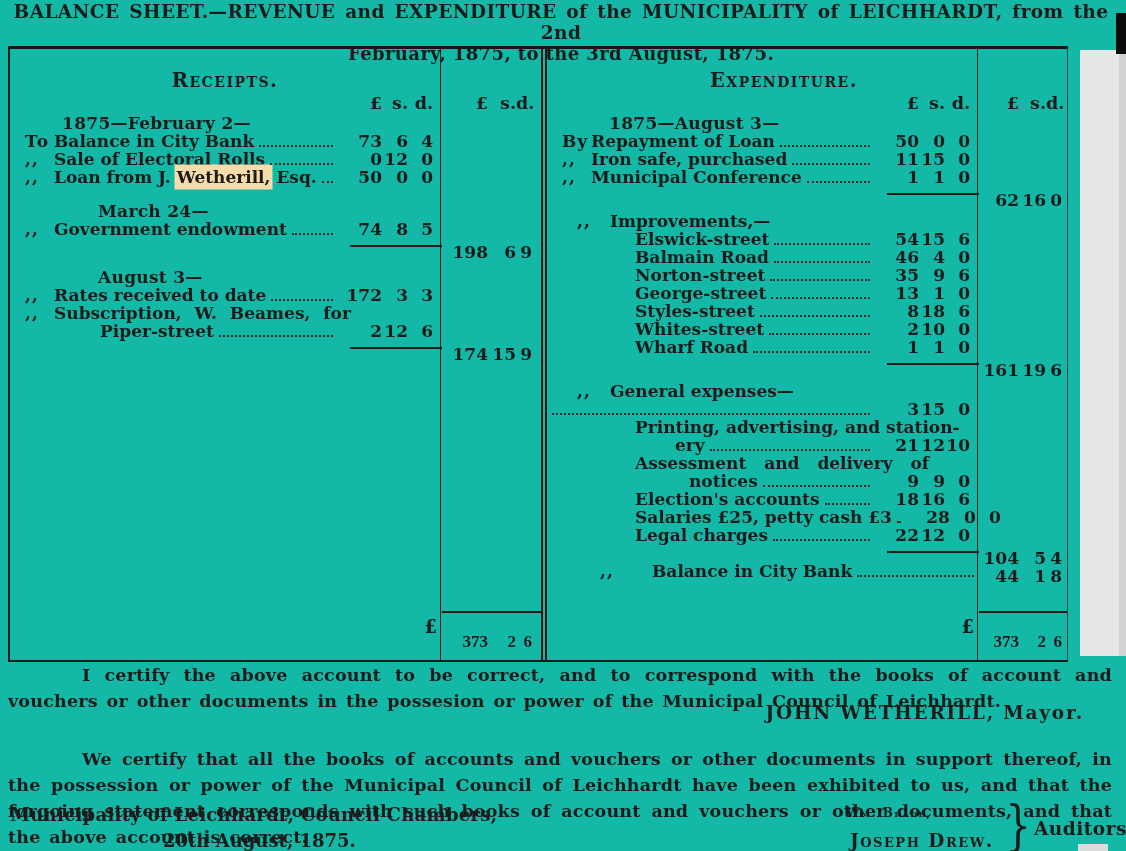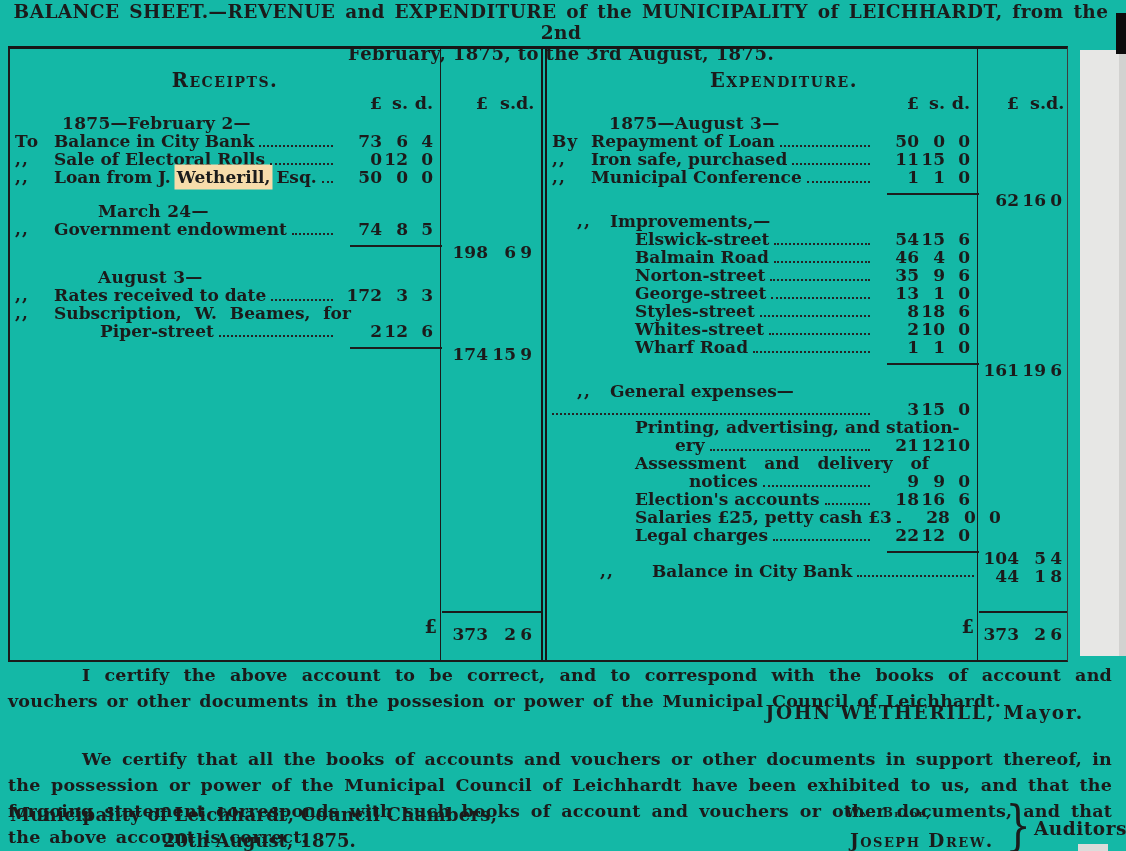--- a/index.html
+++ b/index.html
@@ -26,21 +26,21 @@
   .half-expenditure { left: 537px; width: 520px; }
   .divider { position: absolute; left: 531px; top: 0; bottom: 0; width: 6px;
     border-left: 2px solid #161616; border-right: 2px solid #161616; }
   .vrule { position: absolute; top: 0; bottom: 0; left: 430px; width: 0; border-left: 1.8px solid #1b1b1b; }
   
   .sec-header { margin-top: 20px; height: 21px; width: 430px; text-align: center;
     font-variant: small-caps; font-size: 19.5px; letter-spacing: 1.5px; }
   .half-expenditure .sec-header { padding-left: 44px; }
   .row { display: flex; width: 100%; height: 18px; line-height: 18px; font-size: 17px; }
   .fill { flex: 1; }
-  .pfx { flex: none; width: 44px; padding-left: 5px; letter-spacing: 1px; }
+  .pfx { flex: none; width: 44px; padding-left: 15px; letter-spacing: 1px; }
   .half-expenditure .pfx { }
   .gpfx { flex: none; width: 63px; padding-left: 30px; letter-spacing: 1px; }
   .bal-pfx { flex: none; width: 105px; padding-left: 53px; letter-spacing: 1px; }
   .lbl { flex: none; white-space: nowrap; }
   .sub-lbl { padding-left: 88px; }
   .lead { flex: 1; position: relative; margin: 0 3px; min-width: 8px; }
   .lead::after { content: ""; position: absolute; left: 2px; right: 2px; bottom: 3px;
     border-bottom: 2.6px dotted #242424; }
   .mc { flex: none; width: 44px; text-align: right; }
   .ms { flex: none; width: 26px; text-align: right; }
@@ -58,21 +58,21 @@
   .ind-90 { padding-left: 90px; } .ind-128 { padding-left: 128px; } .ind-142 { padding-left: 142px; }
   .gap16 { margin-top: 16px; } .gap12 { margin-top: 12px; }
   .ws7 { word-spacing: 7px; } .ws12 { word-spacing: 12px; }
   .sumrow { height: 14px; }
   .subrule { flex: none; width: 92px; height: 0; border-top: 2.5px solid #1d1d1d; margin-top: 7px; }
   .sumvals > span { position: relative; top: 5px; }
   .total-row { position: absolute; top: 562px; left: 0; right: 0; height: 30px; }
   .cur { flex: none; width: 22px; text-align: right; padding-right: 5px;
     font-size: 18px; position: relative; top: 7px; }
   .total-vals { border-top: 2.5px solid #1b1b1b; padding-top: 4px; height: 28px; }
-  .total-vals > span { top: 8px; }
+  .total-vals > span { top: 16px; font-family: Liberation Serif, serif; }
   .hl { background: #f7dcab; box-shadow: 0 0 0 2.5px #f7dcab; }
   
   .cert { position: absolute; left: 8px; width: 1104px; text-align: justify;
     font-size: 17.5px; line-height: 26px; text-indent: 74px; letter-spacing: .2px; word-spacing: 2.5px; }
   .cert-1 { top: 662px; }
   .cert-2 { top: 746px; }
   .mayor-sig { position: absolute; top: 702px; right: 42px; font-size: 18.5px; letter-spacing: 1.8px; }
   
   .place-line { position: absolute; left: 10px; top: 804px; font-size: 18px; letter-spacing: .3px; }
   .date-line { position: absolute; left: 163px; top: 830px; font-size: 18px; }

